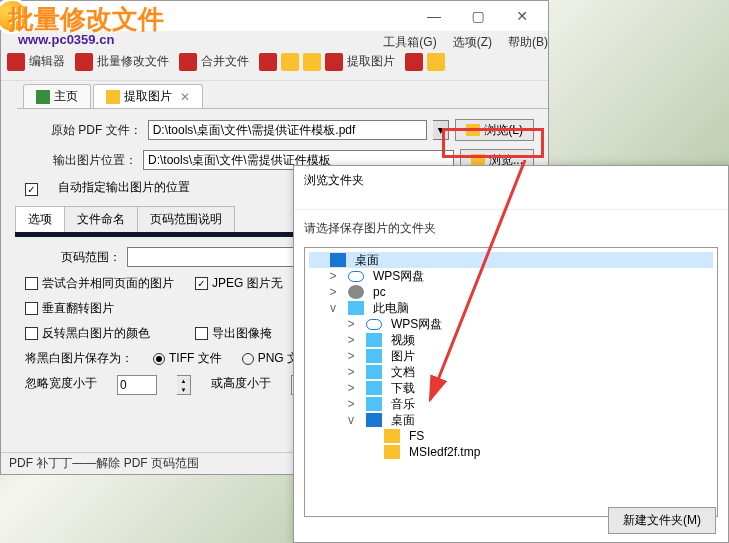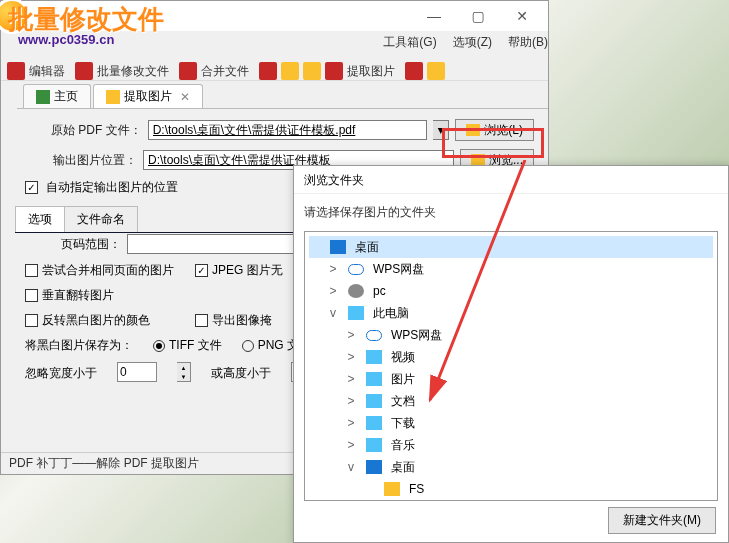--- a/index.html
+++ b/index.html
@@ -11,65 +11,65 @@
 .titlebar-text { flex: 1; color: #333; }
 .win-controls { display: flex; }
 .win-btn { width: 44px; height: 28px; display: flex; align-items: center; justify-content: center; color: #555; font-size: 14px; }
 
 .watermark { position: absolute; left: 8px; top: 2px; z-index: 5; color: #ff8c1a; font-size: 26px; font-weight: bold; font-family: "SimHei", sans-serif; text-shadow: 1px 1px 0 #fff; }
 .watermark-sub { position: absolute; left: 18px; top: 32px; z-index: 5; color: #4c1d95; font-size: 13px; font-weight: bold; }
 .wm-logo { position: absolute; left: -6px; top: -2px; z-index: 4; width: 36px; height: 36px; border-radius: 50%; background: radial-gradient(circle at 30% 30%, #ffd54f, #ff8f00); border: 3px solid #fff; }
 
 .menubar { height: 22px; background: #f0f0f0; display: flex; align-items: center; gap: 16px; color: #333; justify-content: flex-end; }
 
-.toolbar { height: 28px; background: #f0f0f0; padding-left: 6px; display: flex; align-items: flex-end; gap: 4px; border-bottom: 1px solid #ddd; }
+.toolbar { height: 28px; background: #f0f0f0; padding-left: 6px; display: flex; align-items: flex-start; gap: 4px; border-bottom: 1px solid #ddd; }
 .tool-icon { width: 18px; height: 18px; background: #c62828; border-radius: 2px; }
 .tool-label { color: #333; margin-right: 6px; }
 .tool-icon.gold { background: #fbc02d; }
 
 .tabbar { height: 28px; background: #f0f0f0; display: flex; align-items: flex-end; padding-left: 6px; border-bottom: 1px solid #bbb; margin-left: 16px; }
 .tab { height: 24px; padding: 0 12px; display: flex; align-items: center; gap: 4px; background: #f9f9f9; border: 1px solid #bbb; border-bottom: none; margin-right: 2px; border-radius: 3px 3px 0 0; }
 .tab.active { background: #fff; }
 .tab-icon { width: 14px; height: 14px; background: #fbc02d; }
 .tab-icon.home { background: #388e3c; }
 .tab-close { color: #888; margin-left: 4px; }
 
 .body-area { padding: 10px 14px; background: #f0f0f0; }
 .row { display: flex; align-items: center; margin-bottom: 8px; gap: 6px; margin-left: 36px; }
 .label { min-width: 86px; text-align: right; color: #222; }
-.input-text { flex: 1; height: 20px; border: 1px solid #7a7a7a; background: #fff; padding: 0 4px; font-size: 12px; text-decoration: underline; }
+.input-text { flex: 1; height: 20px; border: 1px solid #7a7a7a; background: #fff; padding: 0 4px; font-size: 12px; }
 .dropdown-arrow { width: 16px; height: 20px; background: #e0e0e0; border: 1px solid #7a7a7a; border-left: none; display: flex; align-items: center; justify-content: center; }
 .btn { height: 22px; padding: 0 10px; background: #e8e8e8; border: 1px solid #888; display: flex; align-items: center; gap: 4px; }
 .btn-folder-icon { width: 14px; height: 12px; background: #fbc02d; }
 .highlight-box { position: absolute; border: 3px solid #e53935; pointer-events: none; z-index: 20; }
 
-.checkbox-row { display: flex; align-items: center; gap: 8px; margin: 6px 0 10px 10px; }
+.checkbox-row { display: flex; align-items: flex-end; gap: 20px; margin: 6px 0 10px 10px; }
 .checkbox { width: 13px; height: 13px; border: 1px solid #333; background: #fff; display: flex; align-items: center; justify-content: center; font-size: 10px; }
 .checkbox.checked::after { content: "✓"; color: #000; }
 
-.subtabs { display: flex; border-bottom: 1px solid #0f172a; margin-bottom: 1px; }
+.subtabs { display: flex; border-bottom: 5px solid #0f172a; margin-bottom: 10px; }
 .subtab { padding: 4px 12px; border: 1px solid #bbb; border-bottom: none; background: #fff; margin-right: -1px; }
 .subtab:not(.active) { background: #eee; }
 
 .option-grid { margin-left: 10px; }
-.option-row { display: flex; align-items: flex-end; gap: 20px; margin-bottom: 8px; }
+.option-row { display: flex; align-items: flex-start; gap: 20px; margin-bottom: 8px; }
 .option-item { display: flex; align-items: center; gap: 4px; min-width: 150px; }
 .radio { width: 12px; height: 12px; border: 1px solid #333; border-radius: 50%; display: flex; align-items: center; justify-content: center; }
 .radio.checked::after { content: ""; width: 6px; height: 6px; background: #000; border-radius: 50%; }
 .num-input { width: 40px; height: 20px; border: 1px solid #888; background: #fff; text-align: left; padding: 0 2px; }
 .spinner { width: 14px; height: 20px; border: 1px solid #888; border-left: none; display: flex; flex-direction: column; background: #e8e8e8; }
 .spinner div { flex: 1; font-size: 6px; display: flex; align-items: center; justify-content: center; }
 
 .statusbar { position: absolute; bottom: 0; left: 0; right: 0; height: 22px; background: #f0f0f0; border-top: 1px solid #ccc; padding: 0 8px; display: flex; align-items: center; color: #333; }
 
 .dialog { position: absolute; left: 293px; top: 165px; width: 436px; height: 378px; background: #fff; border: 1px solid #999; box-shadow: 2px 2px 10px rgba(0,0,0,0.3); z-index: 10; }
-.dialog-title { height: 28px; padding: 6px 10px; border-bottom: 1px solid #eee; }
+.dialog-title { height: 44px; padding: 6px 10px; border-bottom: 1px solid #eee; }
 .dialog-subtitle { padding: 10px; color: #333; }
 .tree { margin: 0 10px; border: 1px solid #999; height: 270px; overflow: auto; padding: 4px; background: #fff; }
-.tree-item { display: flex; align-items: center; height: 22px; gap: 9px; }
+.tree-item { display: flex; align-items: center; height: 16px; gap: 9px; }
 .tree-expander { width: 12px; color: #666; text-align: center; }
 .tree-icon { width: 16px; height: 14px; }
 .tree-icon.folder { background: #fbc02d; }
 .tree-icon.drive { background: #4fc3f7; }
 .tree-icon.desktop { background: #1976d2; }
 .tree-icon.cloud { border: 1.5px solid #1976d2; border-radius: 7px; background: #fff; height: 11px; }
 .tree-icon.user { background: #888; border-radius: 50%; }
 .tree-icon.video { background: #4fc3f7; }
 .tree-icon.image { background: #4fc3f7; }
 .tree-icon.doc { background: #4fc3f7; }
@@ -153,20 +153,21 @@
     </div>
 
     <div class="checkbox-row">
       <div class="checkbox checked"></div>
       <span>自动指定输出图片的位置</span>
     </div>
 
     <div class="subtabs">
       <div class="subtab active">选项</div>
       <div class="subtab">文件命名</div>
+      <div class="subtab">页码范围说明</div>
     </div>
 
     <div class="option-grid">
       <div class="row">
         <span>页码范围：</span>
         <input class="input-text" style="flex: 0 0 170px;">
       </div>
       <div class="option-row">
         <div class="option-item">
             <div class="checkbox"></div>
@@ -216,21 +217,21 @@
         <div class="spinner">
             <div>▲</div>
             <div>▼</div>
           </div>
         <span>像素</span>
       </div>
     </div>
   </div>
 
   <div class="statusbar">
-    <span>PDF 补丁丁——解除 PDF 提取图片</span>
+    <span>PDF 补丁丁——解除 PDF 页码范围</span>
   </div>
 </div>
 
 <div class="highlight-box" style="left:442px; top:128px; width:102px; height:30px;"></div>
 
 <svg class="arrow-svg" style="left:300px; top:160px;" width="260" height="260">
   <defs>
       <marker id="ah" markerWidth="10" markerHeight="10" refX="8" refY="3" orient="auto">
         <path d="M0,0 L9,3 L0,6 Z" fill="#e53935"></path>
       </marker>

